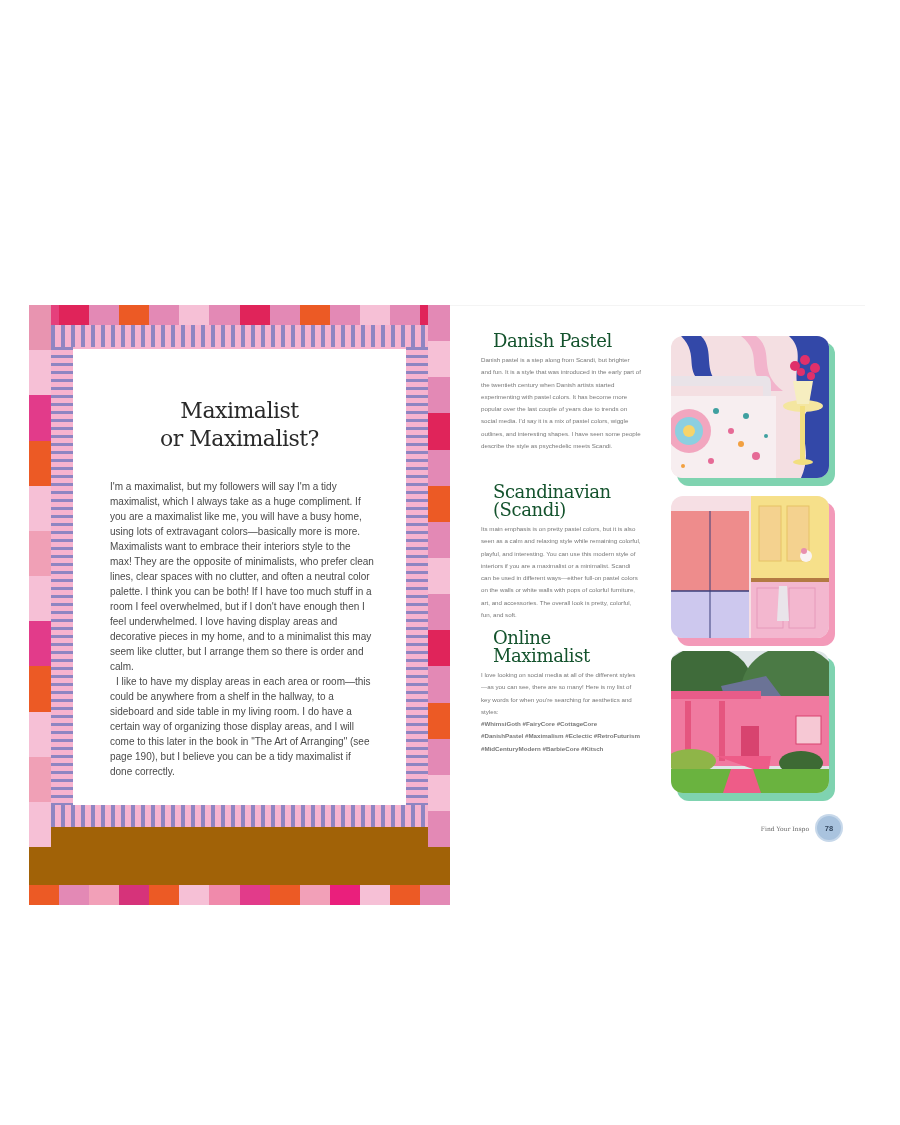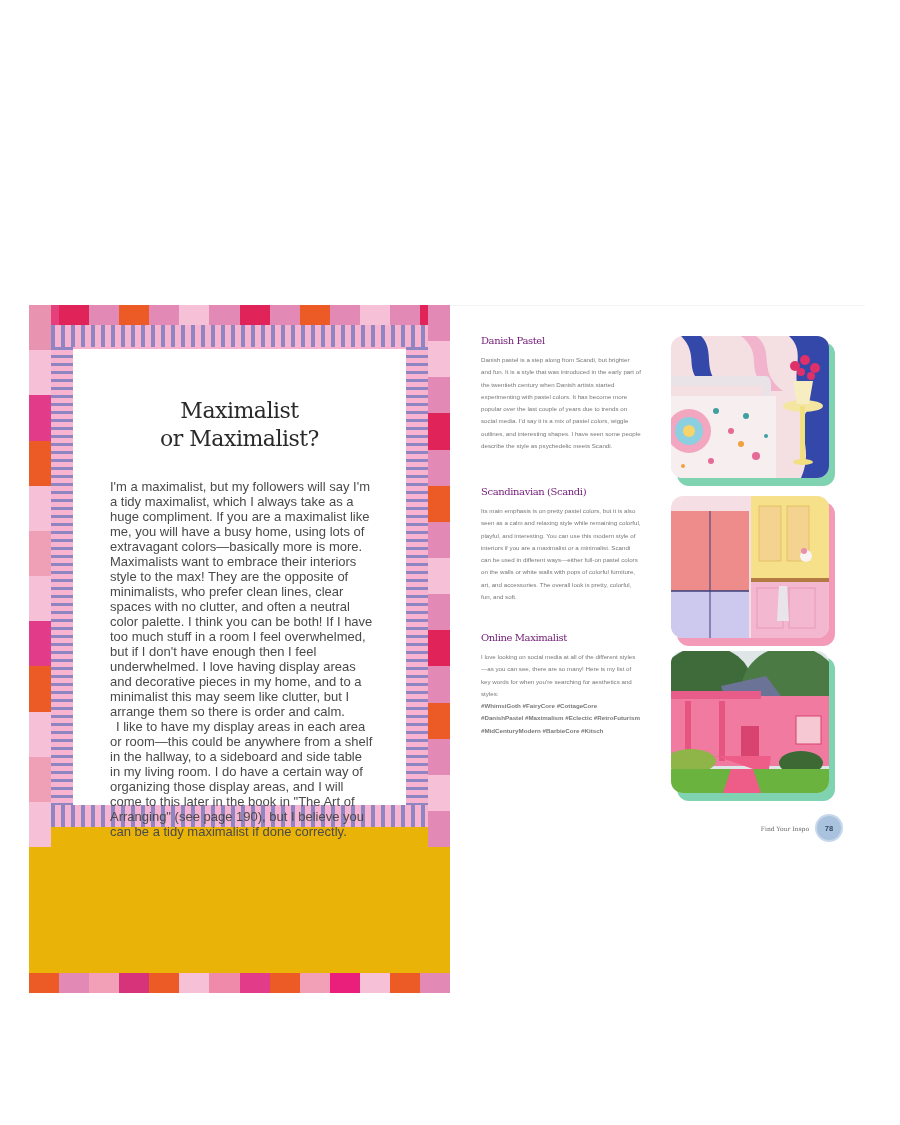--- a/index.html
+++ b/index.html
@@ -1,47 +1,47 @@
 <!DOCTYPE html>
 <html><head>
 <meta charset="utf-8">
 <style>
   html, body { margin: 0; padding: 0; background: #ffffff; }
   body { width: 900px; height: 1125px; position: relative; overflow: hidden; font-family: "Liberation Sans", sans-serif; }
 
   
-  .left-page { position: absolute; left: 29px; top: 305px; width: 421px; height: 688px; background: #eab308; overflow: hidden; }
+  .left-page { position: absolute; left: 29px; top: 305px; width: 421px; height: 600px; background: #a16207; overflow: hidden; }
   .check-top, .check-bottom { position: absolute; left: 0; width: 421px; height: 20px; display: flex; }
   .check-top { top: 0; }
   .check-bottom { bottom: 0; }
   .check-left, .check-right { position: absolute; top: 0; width: 22px; height: 542px; display: flex; flex-direction: column; }
   .check-left { left: 0; }
   .check-right { right: 0; }
   .cell { flex: 1 1 auto; }
   .stripe-frame { position: absolute; left: 22px; top: 20px; width: 377px; height: 502px;
     background: #f7b3cf; }
   .stripe-top, .stripe-bottom { position: absolute; left: 0; width: 100%; height: 22px;
     background: repeating-linear-gradient(90deg, #8f85c2 0 4px, #f7b3cf 4px 10px); }
   .stripe-top { top: 0; }
   .stripe-bottom { bottom: 0; }
   .stripe-left, .stripe-right { position: absolute; top: 22px; width: 22px; height: calc(100% - 44px);
     background: repeating-linear-gradient(180deg, #8f85c2 0 3px, #f7b3cf 3px 8px); }
   .stripe-left { left: 0; }
   .stripe-right { right: 0; }
   .inner-page { position: absolute; left: 44px; top: 44px; width: 333px; height: 456px; background: #ffffff; }
   .title { position: absolute; left: 0; top: 48px; width: 333px; text-align: center;
     font-family: "DejaVu Serif", serif; font-size: 22px; line-height: 28px; color: #2a2a2a; letter-spacing: -0.5px; font-weight: normal; margin: 0; }
-  .body-text { position: absolute; left: 37px; top: 130px; width: 265px; font-size: 13px; line-height: 15px; color: #4a4a4a; margin: 0; }
+  .body-text { position: absolute; left: 37px; top: 130px; width: 265px; font-size: 10px; line-height: 15px; color: #4a4a4a; margin: 0; }
   .body-text p { margin: 0; }
   .body-text p + p { text-indent: 6px; }
 
   
   .right-page { position: absolute; left: 450px; top: 305px; width: 415px; height: 542px; background: #ffffff; border-top: 1px solid #f4f4f4; }
   .section { position: absolute; left: 31px; width: 160px; }
-  .section h2 { margin: 0 0 4px 0; font-family: "DejaVu Serif", serif; font-weight: normal; font-size: 10px; color: #701a75; letter-spacing: -0.4px; line-height: 18px; }
+  .section h2 { margin: 0 0 4px 12px; font-family: "DejaVu Serif", serif; font-weight: normal; font-size: 18px; color: #14532d; letter-spacing: -0.4px; line-height: 18px; }
   .section p { margin: 0; font-size: 6.2px; line-height: 12.3px; color: #777; }
   .tags { font-size: 6.4px; line-height: 12.3px; color: #333; font-weight: bold; }
 
   .photo-wrap { position: absolute; left: 221px; width: 160px; height: 144px; }
   .photo-shadow { position: absolute; left: 6px; top: 6px; width: 158px; height: 144px; border-radius: 12px; }
   .photo { position: absolute; left: 0; top: 0; width: 158px; height: 142px; border-radius: 12px; overflow: hidden; }
 
   .footer { position: absolute; right: 24px; bottom: 8px; display: flex; align-items: center; gap: 8px; }
   .footer-label { font-family: "DejaVu Serif", serif; font-size: 6px; color: #666; }
   .page-badge { width: 24px; height: 24px; border-radius: 50%; background: #a9c3de; box-shadow: 0 0 0 2px #c7d8ea;

